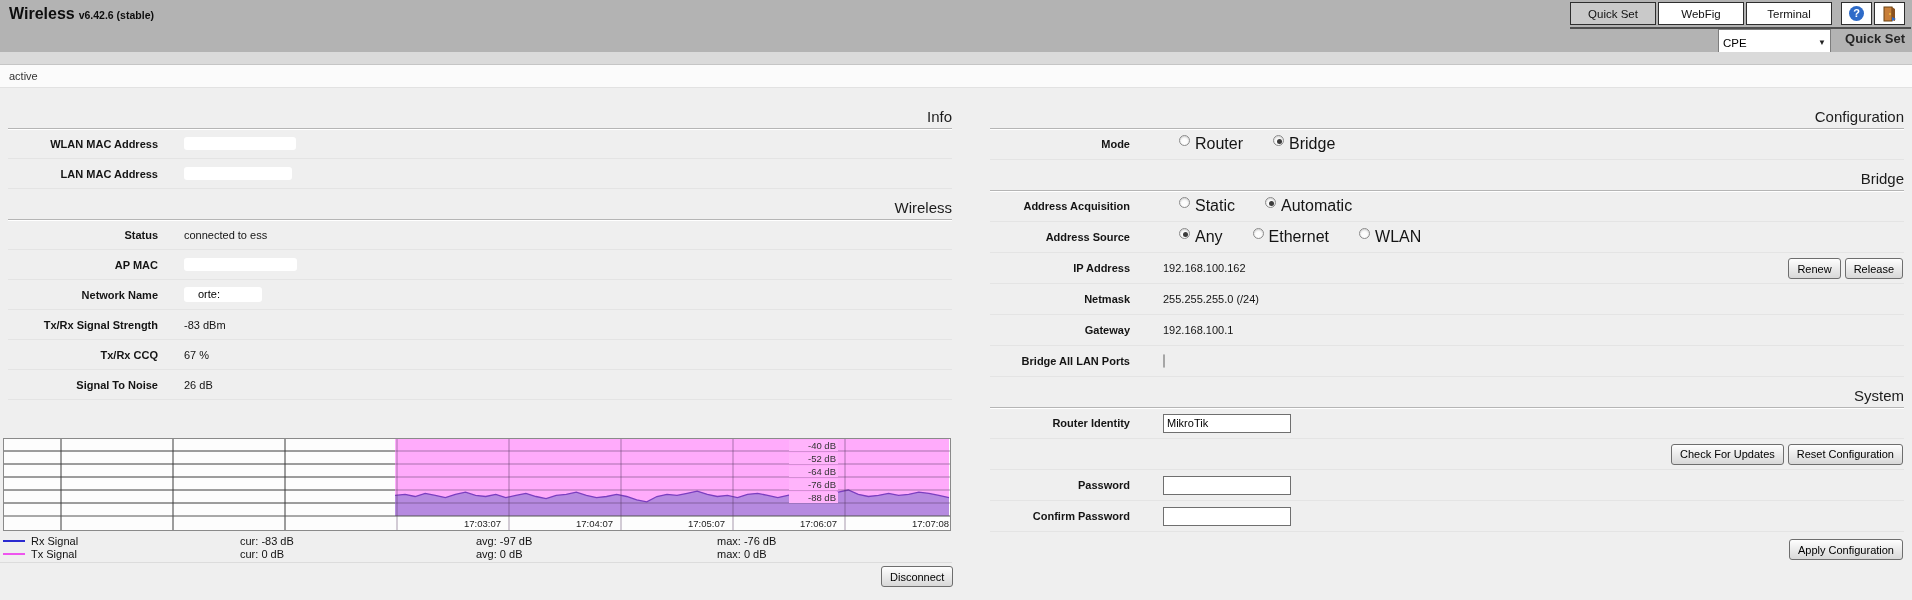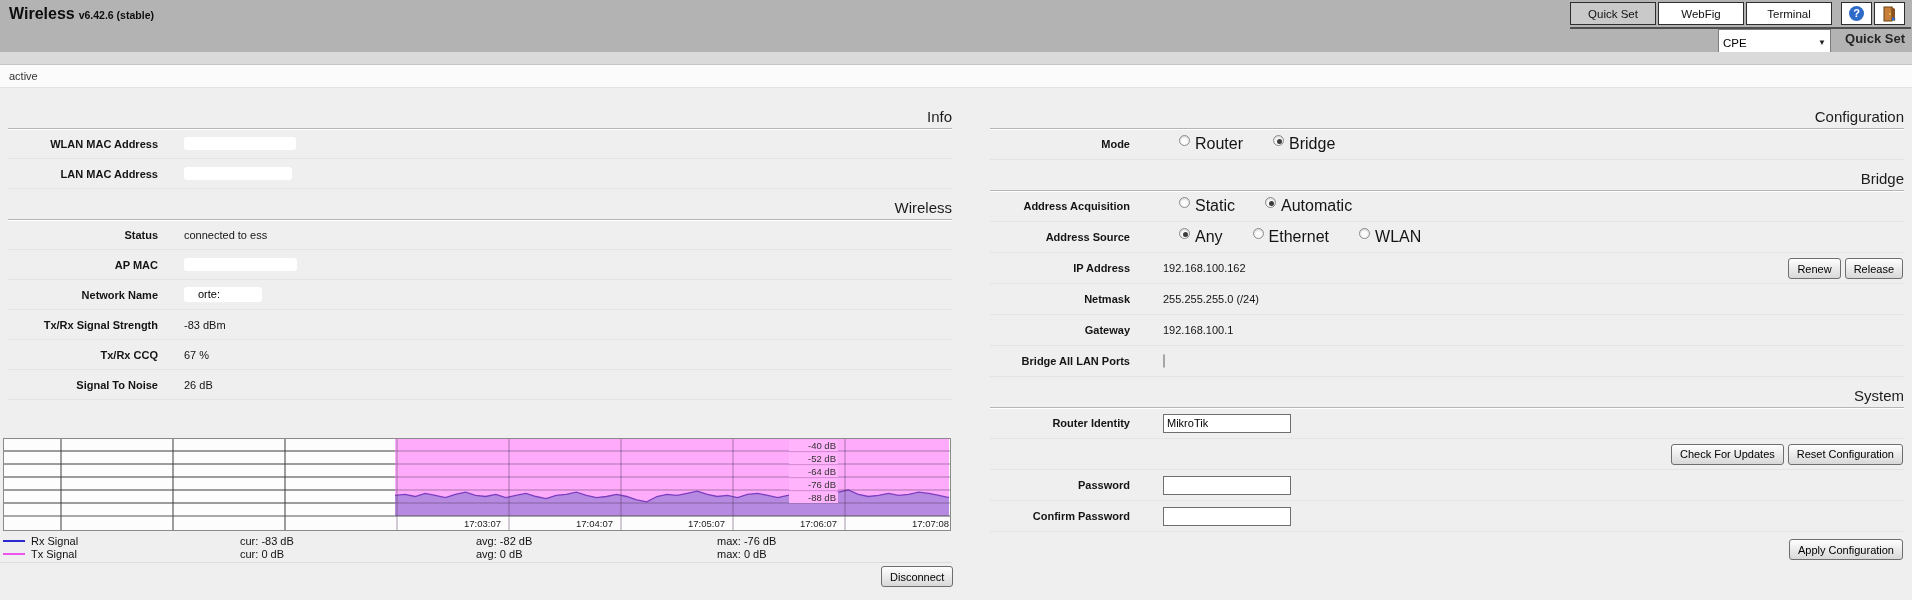--- a/index.html
+++ b/index.html
@@ -181,21 +181,21 @@
       <text x="610" y="89" text-anchor="end" font-size="9.5" font-family="&quot;Liberation Sans&quot;,sans-serif" fill="#222">17:04:07</text>
       <text x="722" y="89" text-anchor="end" font-size="9.5" font-family="&quot;Liberation Sans&quot;,sans-serif" fill="#222">17:05:07</text>
       <text x="834" y="89" text-anchor="end" font-size="9.5" font-family="&quot;Liberation Sans&quot;,sans-serif" fill="#222">17:06:07</text>
       <text x="946" y="89" text-anchor="end" font-size="9.5" font-family="&quot;Liberation Sans&quot;,sans-serif" fill="#222">17:07:08</text>
       <rect x="0.5" y="0.5" width="947" height="92" fill="none" stroke="#8a8a8a"></rect>
     </svg></div>
 <div class="legend" id="legend">
     <div class="lg-row" style="top: 0px;">
       <span class="lg-name"><span class="swatch" style="background: rgb(42, 42, 208);"></span>Rx Signal</span>
       <span class="lg-cur">cur: -83 dB</span>
-      <span class="lg-avg">avg: -82 dB</span>
+      <span class="lg-avg">avg: -97 dB</span>
       <span class="lg-max">max: -76 dB</span>
     </div>
     <div class="lg-row" style="top: 13px; text-align: right;">
       <span class="lg-name"><span class="swatch" style="background: rgb(238, 85, 238);"></span>Tx Signal</span>
       <span class="lg-cur">cur: 0 dB</span>
       <span class="lg-avg">avg: 0 dB</span>
       <span class="lg-max">max: 0 dB</span>
     </div>
   </div>
 <div class="sep-left"></div>

